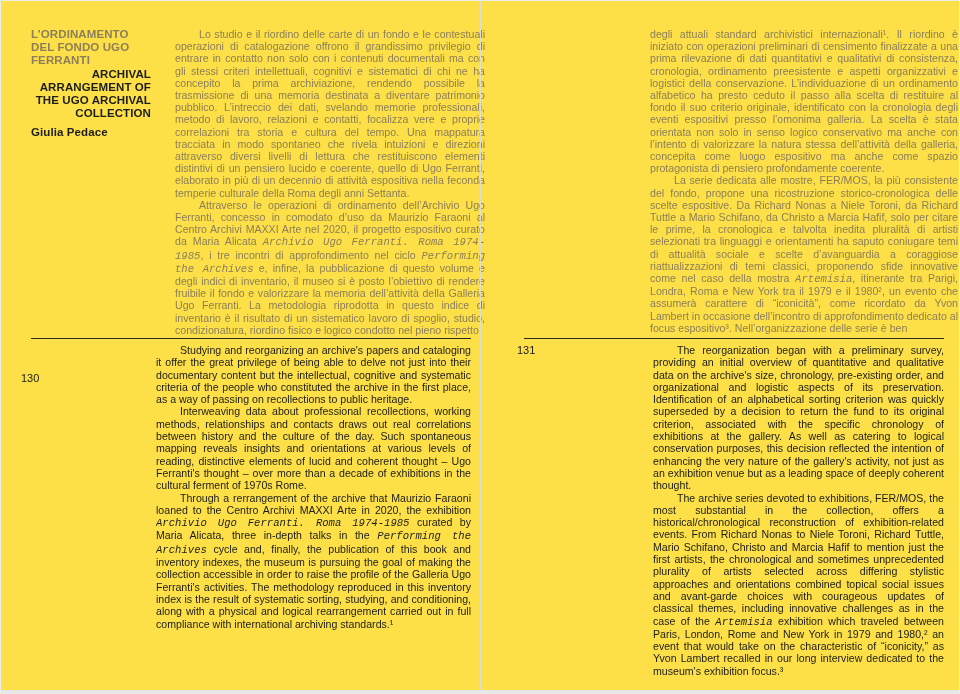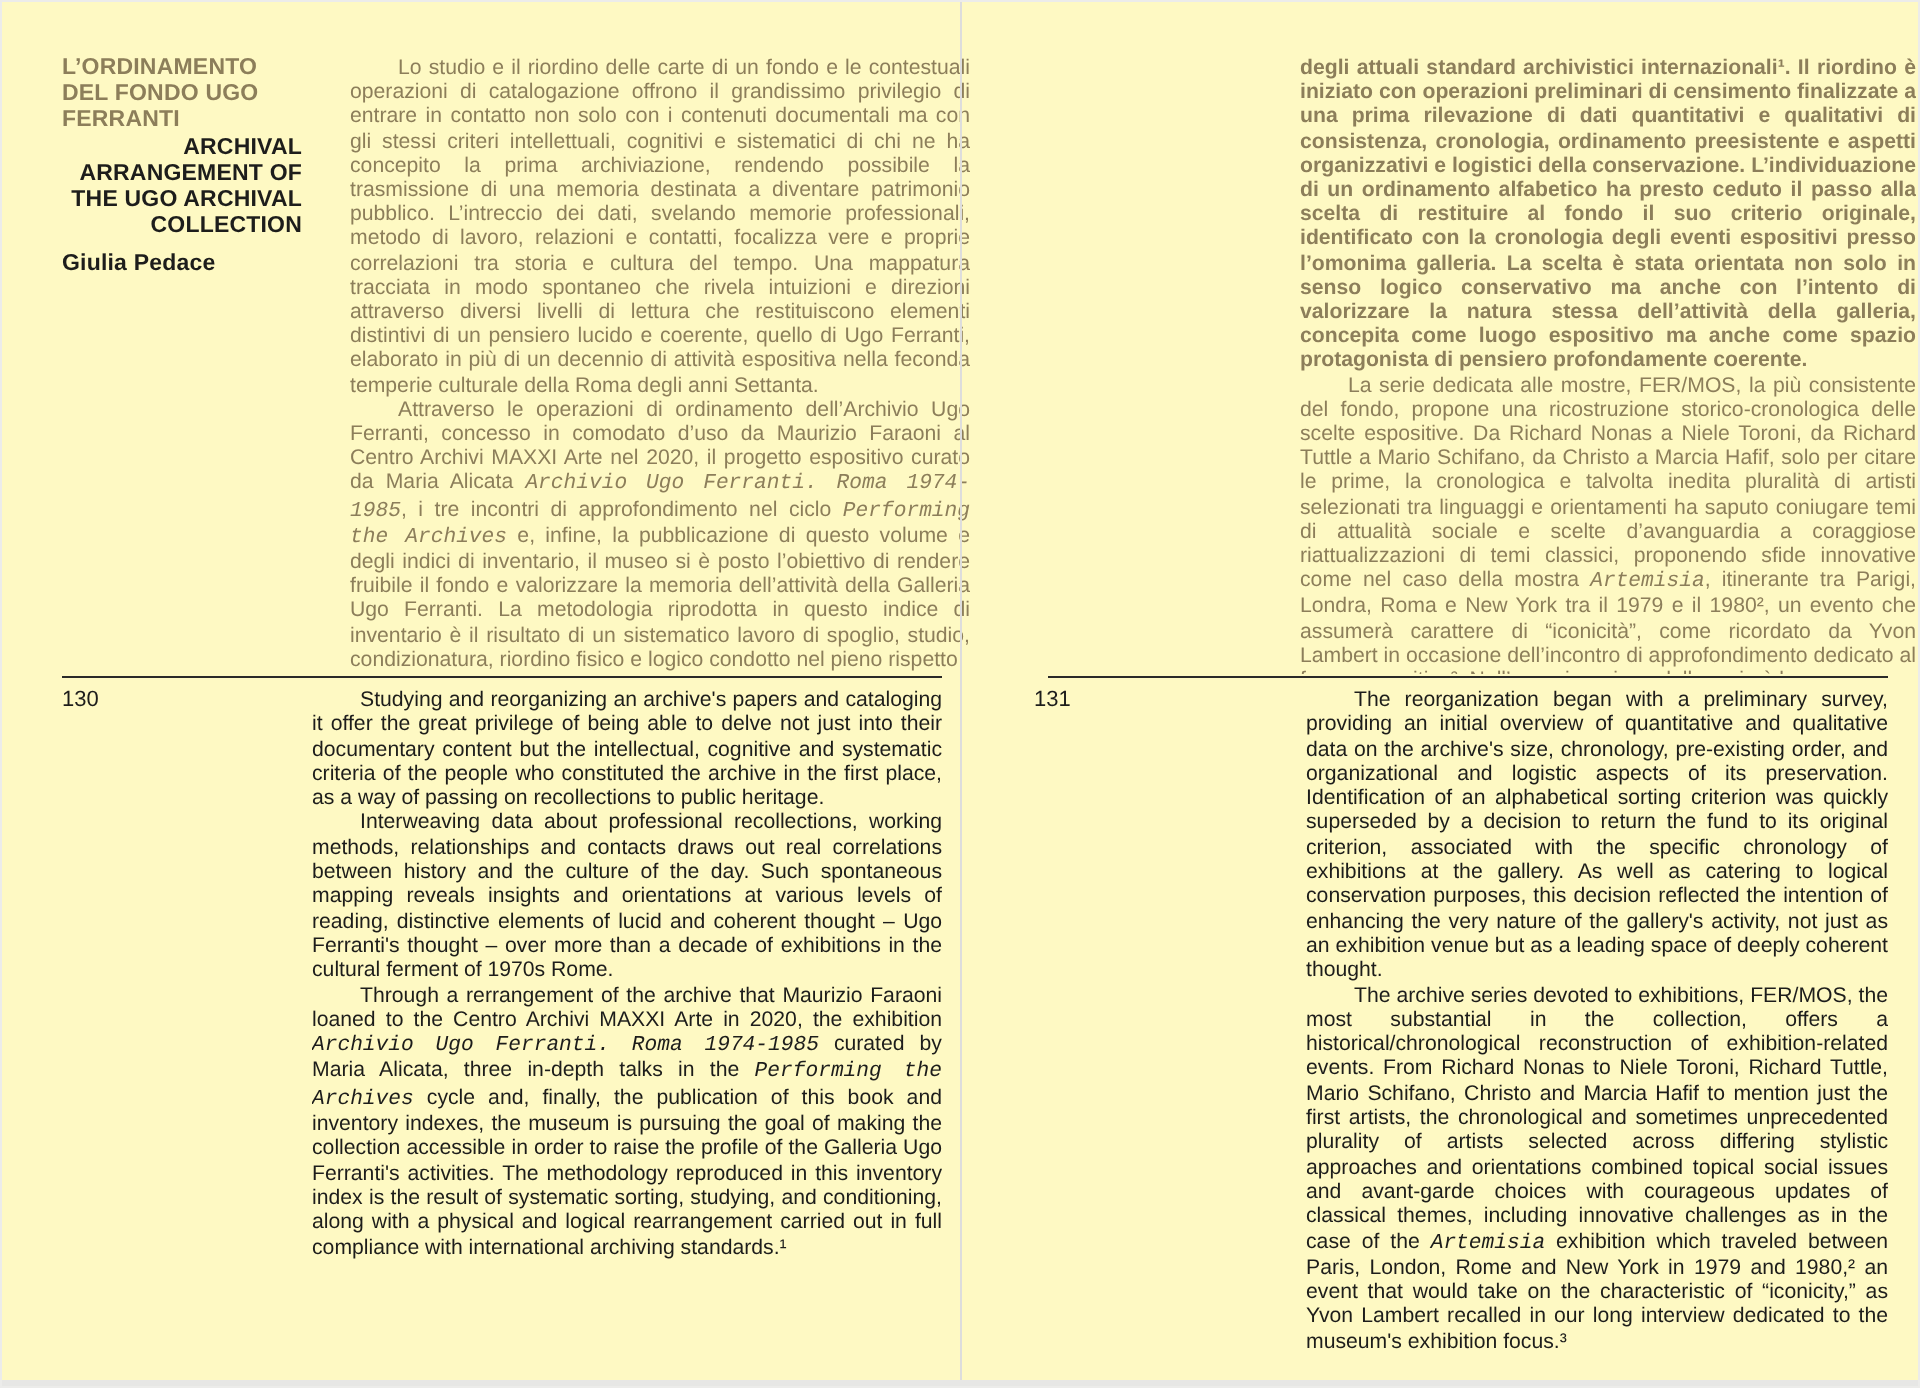--- a/index.html
+++ b/index.html
@@ -1,20 +1,20 @@
 <!DOCTYPE html>
 <html lang="it" style="--it-color: #8c7e5a; --en-color: #1d1d1b; --rule-color: #2a2a28;"><head>
 <meta charset="utf-8">
 <style>
   html, body { margin: 0; padding: 0; background: #f6f6f5; }
   .spread {
     position: relative;
     width: 960px;
     height: 694px;
-    background: #fef9c3;
+    background: #fde047;
     border: 1px solid #ececea;
     box-sizing: border-box;
     overflow: hidden;
     font-family: "Liberation Sans", sans-serif;
   }
   .spread::after {
     content: "";
     position: absolute;
     left: 0; right: 0; bottom: 0;
     height: 3px;
@@ -39,21 +39,21 @@
   .title-it { color: var(--it-color); }
   .title-en { color: var(--en-color); text-align: right; }
   .author   { color: var(--en-color); margin-top: 6px; }
   
   .col {
     position: absolute;
     text-align: justify;
     overflow: hidden;
   }
   .col p { margin: 0; text-indent: 24px; }
-  .col p.flush { text-indent: 0; font-weight: bold; }
+  .col p.flush { text-indent: 0; }
   .em { font-style: italic; font-family: Liberation Mono, monospace; }
   .it-text {
     color: var(--it-color);
     font-size: 10.6px;
     line-height: 12.2px;
     top: 27px;
     height: 309px;
     margin-left: 14px;
   }
   .en-text {
@@ -76,21 +76,21 @@
   }
   .rule-left  { left: 30px;  width: 440px; }
   .rule-right { left: 523px; width: 420px; }
   .folio {
     position: absolute;
     top: 343px;
     color: var(--en-color);
     font-size: 11px;
     line-height: 12px;
   }
-  .folio-left  { left: 30px; }
+  .folio-left  { left: 20px; margin-top: 28px; }
   .folio-right { left: 516px; text-align: right; }
 </style>
 </head>
 <body>
 
 <div class="spread">
 
   <div>
     <div class="sidebar">
       <div class="title-it">

